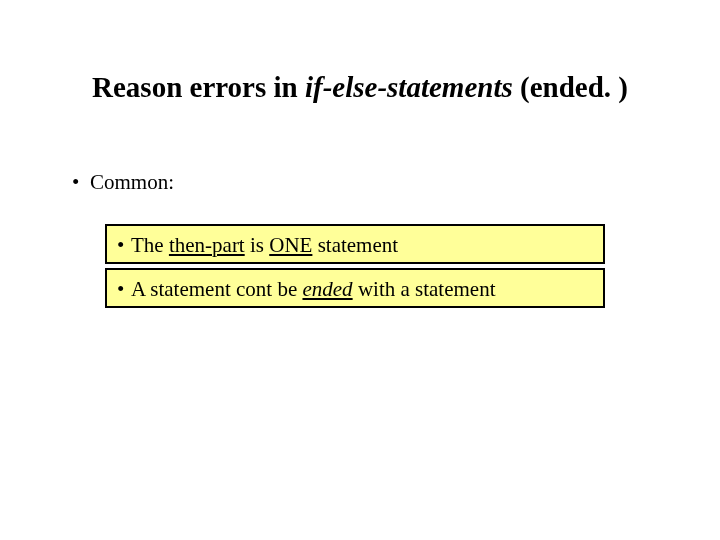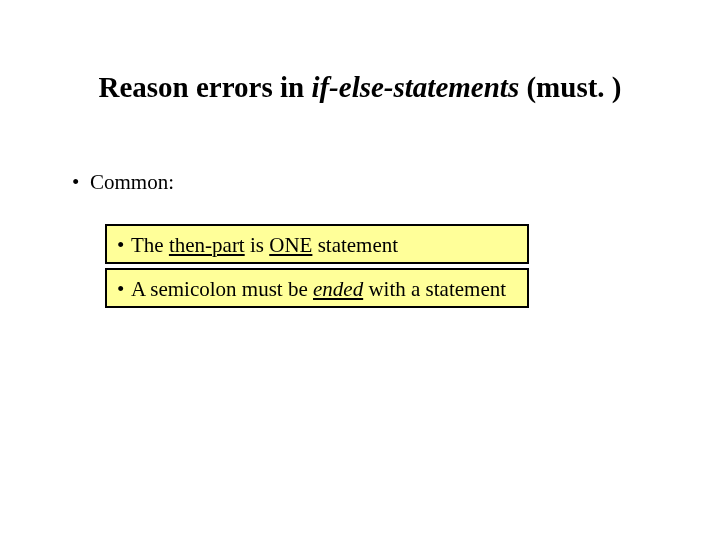--- a/index.html
+++ b/index.html
@@ -40,21 +40,21 @@
     font-size: 21px;
     line-height: 1.2;
   }
   .bullet-dot {
     display: inline-block;
     width: 18px;
   }
   .callout-box {
     position: absolute;
     left: 105px;
-    width: 424px;
+    width: 500px;
     background: #ffff99;
     border: 2px solid #000000;
     box-sizing: border-box;
     padding: 6px 10px 4px 10px;
     font-size: 21px;
     line-height: 1.25;
   }
   .box1 { top: 224px; }
   .box2 { top: 268px; }
   .callout-box .sm-bullet {
@@ -63,28 +63,28 @@
   }
   .u { text-decoration: underline; }
   .i { font-style: italic; }
 </style>
 </head>
 <body>
 
 <div class="slide">
 
   <div class="title">
-    <span>Reason errors in </span><span class="italic">if-else-statements</span><span> (must. )</span>
+    <span>Reason errors in </span><span class="italic">if-else-statements</span><span> (ended. )</span>
   </div>
 
   <div class="reason-line">
     <span class="bullet-dot">•</span><span>Common:</span>
   </div>
 
   <div class="callout-box box1">
     <span class="sm-bullet">•</span><span>The </span><span class="u">then-part</span><span> is </span><span class="u">ONE</span><span> statement</span>
   </div>
 
   <div class="callout-box box2">
-    <span class="sm-bullet">•</span><span>A semicolon must be </span><span class="u i">ended</span><span> with a statement</span>
+    <span class="sm-bullet">•</span><span>A statement cont be </span><span class="u i">ended</span><span> with a statement</span>
   </div>
 
 </div>
 
 </body></html>

